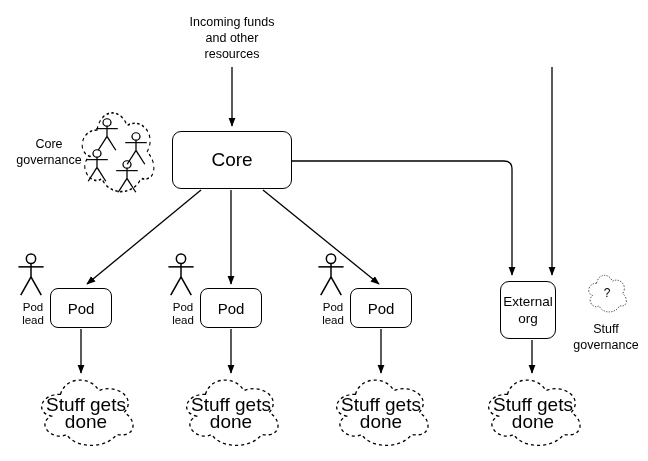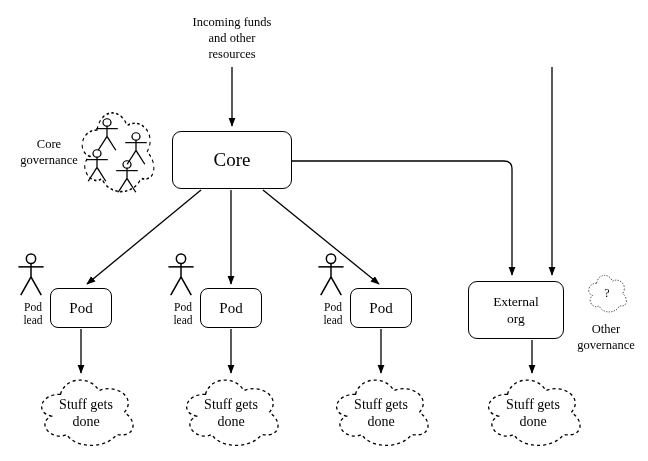--- a/index.html
+++ b/index.html
@@ -4,21 +4,20 @@
 <style>
   html, body { margin: 0; padding: 0; }
   body { font-family: "Liberation Sans", sans-serif; background: #ffffff; }
   .canvas {
     position: relative;
     width: 648px;
     height: 461px;
     background: #ffffff;
     overflow: hidden;
     color: #000000;
-    font-family: Liberation Serif, serif;
   }
   .layer { position: absolute; left: 0; top: 0; }
   .lbl {
     position: absolute;
     text-align: center;
     white-space: pre-line;
     font-size: 12.5px;
     line-height: 16px;
     color: #000000;
   }
@@ -38,21 +37,21 @@
   .core-box   { font-size: 19px; }
   .pod-box    { font-size: 15px; border-radius: 8px; }
   .ext-box    { font-size: 13.5px; line-height: 17px; }
   .cloud-lbl  {
     position: absolute;
     display: flex;
     align-items: center;
     justify-content: center;
     text-align: center;
     white-space: pre-line;
-    font-size: 14px;
+    font-size: 19px;
     line-height: 17px;
   }
   .lead-lbl { font-size: 11.5px; line-height: 13px; }
   .q-lbl { font-size: 12px; }
 </style>
 </head>
 <body>
 
 <div class="canvas">
 
@@ -104,31 +103,31 @@
     <use href="#person" x="17" y="253" width="28" height="43"></use>
     <use href="#person" x="167" y="253" width="28" height="43"></use>
     <use href="#person" x="317" y="253" width="28" height="43"></use>
   </svg>
 
   <div class="lbl" style="left:162px; top:14px; width:140px;">Incoming funds
 and other
 resources</div>
   <div class="lbl" style="left:9px; top:136px; width:80px;">Core
 governance</div>
-  <div class="lbl" style="left:568px; top:321px; width:76px;">Other
+  <div class="lbl" style="left:568px; top:321px; width:76px;">Stuff
 governance</div>
   <div class="cloud-lbl q-lbl" style="left:586px; top:273px; width:42px; height:41px;">?</div>
 
   <div class="box core-box" style="left:172px; top:131px; width:120px; height:58px;">Core</div>
 
   <div class="box pod-box" style="left:50px; top:288px; width:62px; height:40px;">Pod</div>
   <div class="box pod-box" style="left:200px; top:288px; width:62px; height:40px;">Pod</div>
   <div class="box pod-box" style="left:350px; top:288px; width:62px; height:40px;">Pod</div>
 
-  <div class="box ext-box" style="left:468px; top:281px; width:96px; height:58px;">External
+  <div class="box ext-box" style="left:500px; top:281px; width:56px; height:58px;">External
 org</div>
 
   <div class="lbl lead-lbl" style="left:12px; top:301px; width:42px;">Pod
 lead</div>
   <div class="lbl lead-lbl" style="left:162px; top:301px; width:42px;">Pod
 lead</div>
   <div class="lbl lead-lbl" style="left:312px; top:301px; width:42px;">Pod
 lead</div>
 
   <div class="cloud-lbl" style="left:35px; top:376px; width:102px; height:73px;">Stuff gets

